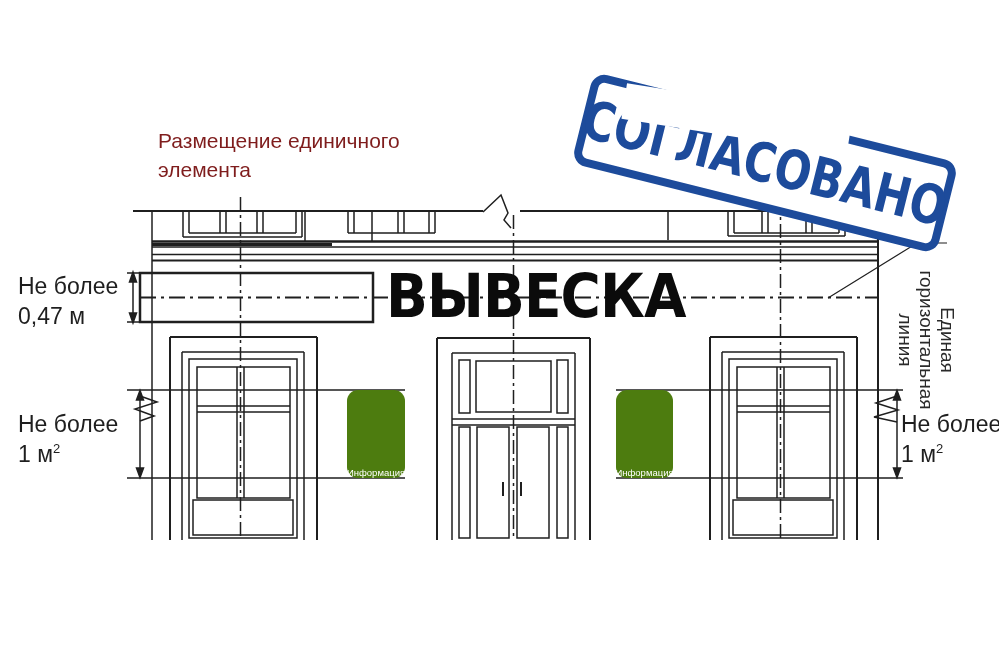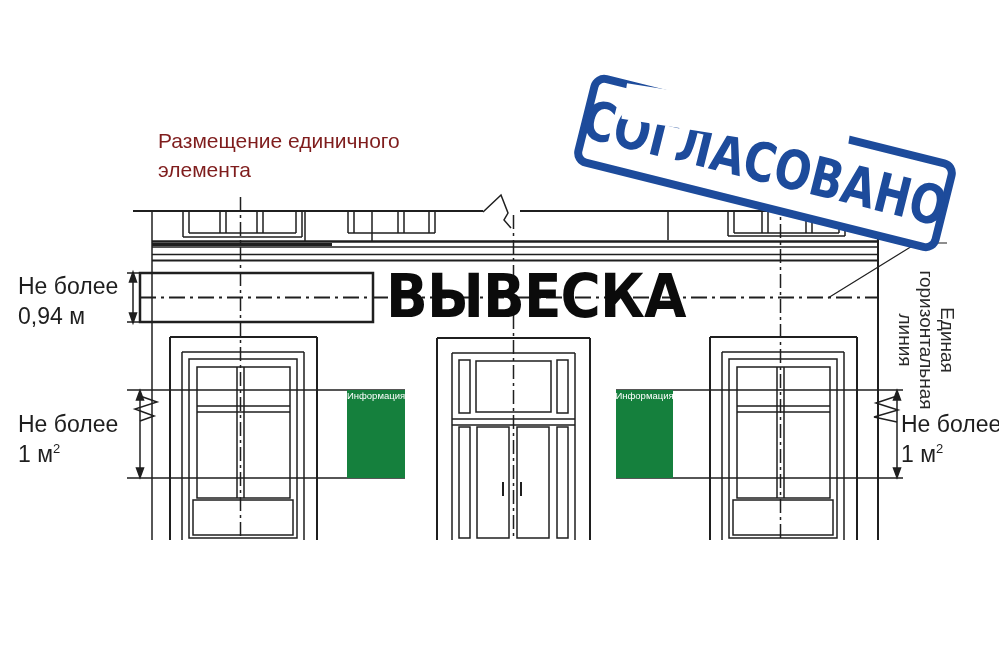--- a/index.html
+++ b/index.html
@@ -33,23 +33,23 @@
   .dim-text sup{font-size:13px;}
   
   .v-note{
     left:958px;top:240px;width:200px;
     transform:rotate(90deg);transform-origin:top left;
     font-size:19px;line-height:21px;text-align:center;color:#2a2a2a;
     z-index:2;
   }
   
   .info-box{
-    background:#15803d;color:#ffffff;
-    display:flex;align-items:flex-start;justify-content:center;
-    font-size:9.5px;z-index:4;
+    background:#4d7c0f;color:#ffffff;
+    display:flex;align-items:flex-end;justify-content:center;
+    font-size:9.5px;z-index:4;border-radius:11px;
   }
   .info-box-left{left:347px;top:390px;width:58px;height:88px;}
   .info-box-right{left:616px;top:390px;width:57px;height:88px;}
   
   .stamp{
     left:577px;top:116px;width:360px;height:78px;
     transform:rotate(14deg);transform-origin:center;
     background:#ffffff;border:8px solid #1d4b9b;border-radius:14px;
     display:flex;align-items:center;justify-content:center;
     z-index:6;
@@ -143,21 +143,21 @@
     <path d="M240.5,197 V540 M513.5,215 V540 M780.5,199 V540" stroke-dasharray="14 4 3 4"></path>
 
     <path d="M828,298 L917,243 L947,243" stroke-width="1.2"></path>
   </g>
 </svg>
 
 <div class="abs title">Размещение единичного элемента</div>
 
 <div class="abs band-label">ВЫВЕСКА</div>
 
-<div class="abs dim-text dim-height">Не более 0,94 м</div>
+<div class="abs dim-text dim-height">Не более 0,47 м</div>
 
 <div class="abs dim-text dim-left-area">
   <span>Не более</span><br>
   <span>1 м</span><sup>2</sup>
 </div>
 
 <div class="abs dim-text dim-right-area">
   <span>Не более</span><br>
   <span>1 м</span><sup>2</sup>
 </div>

